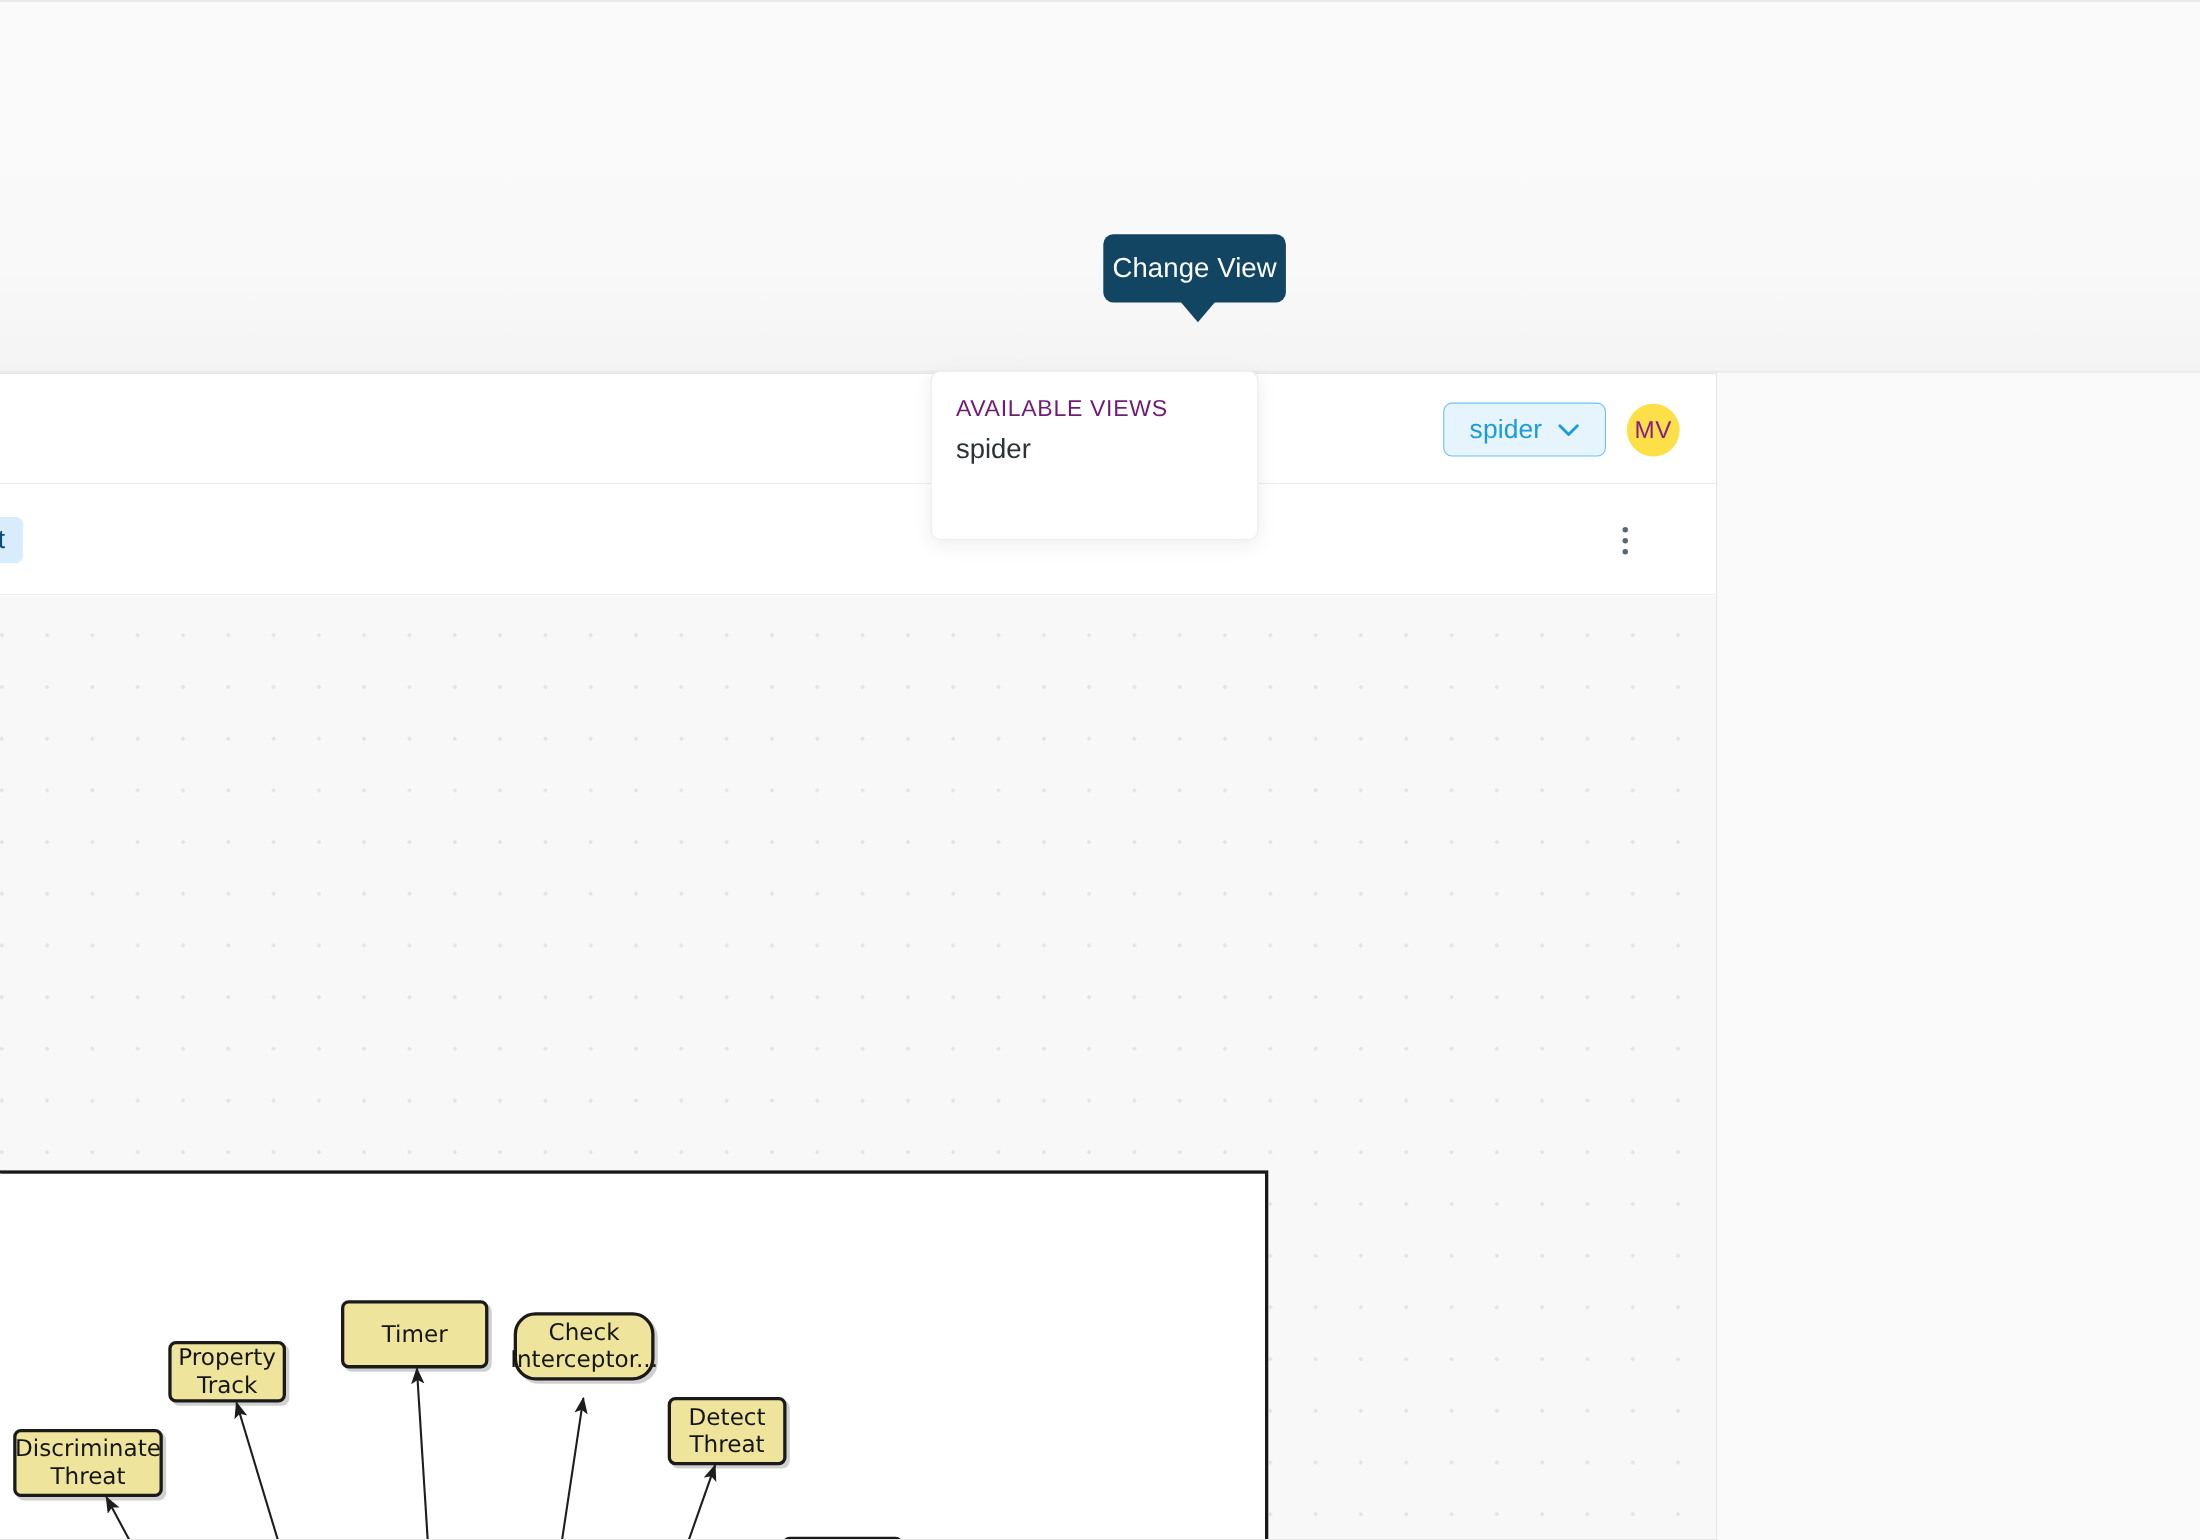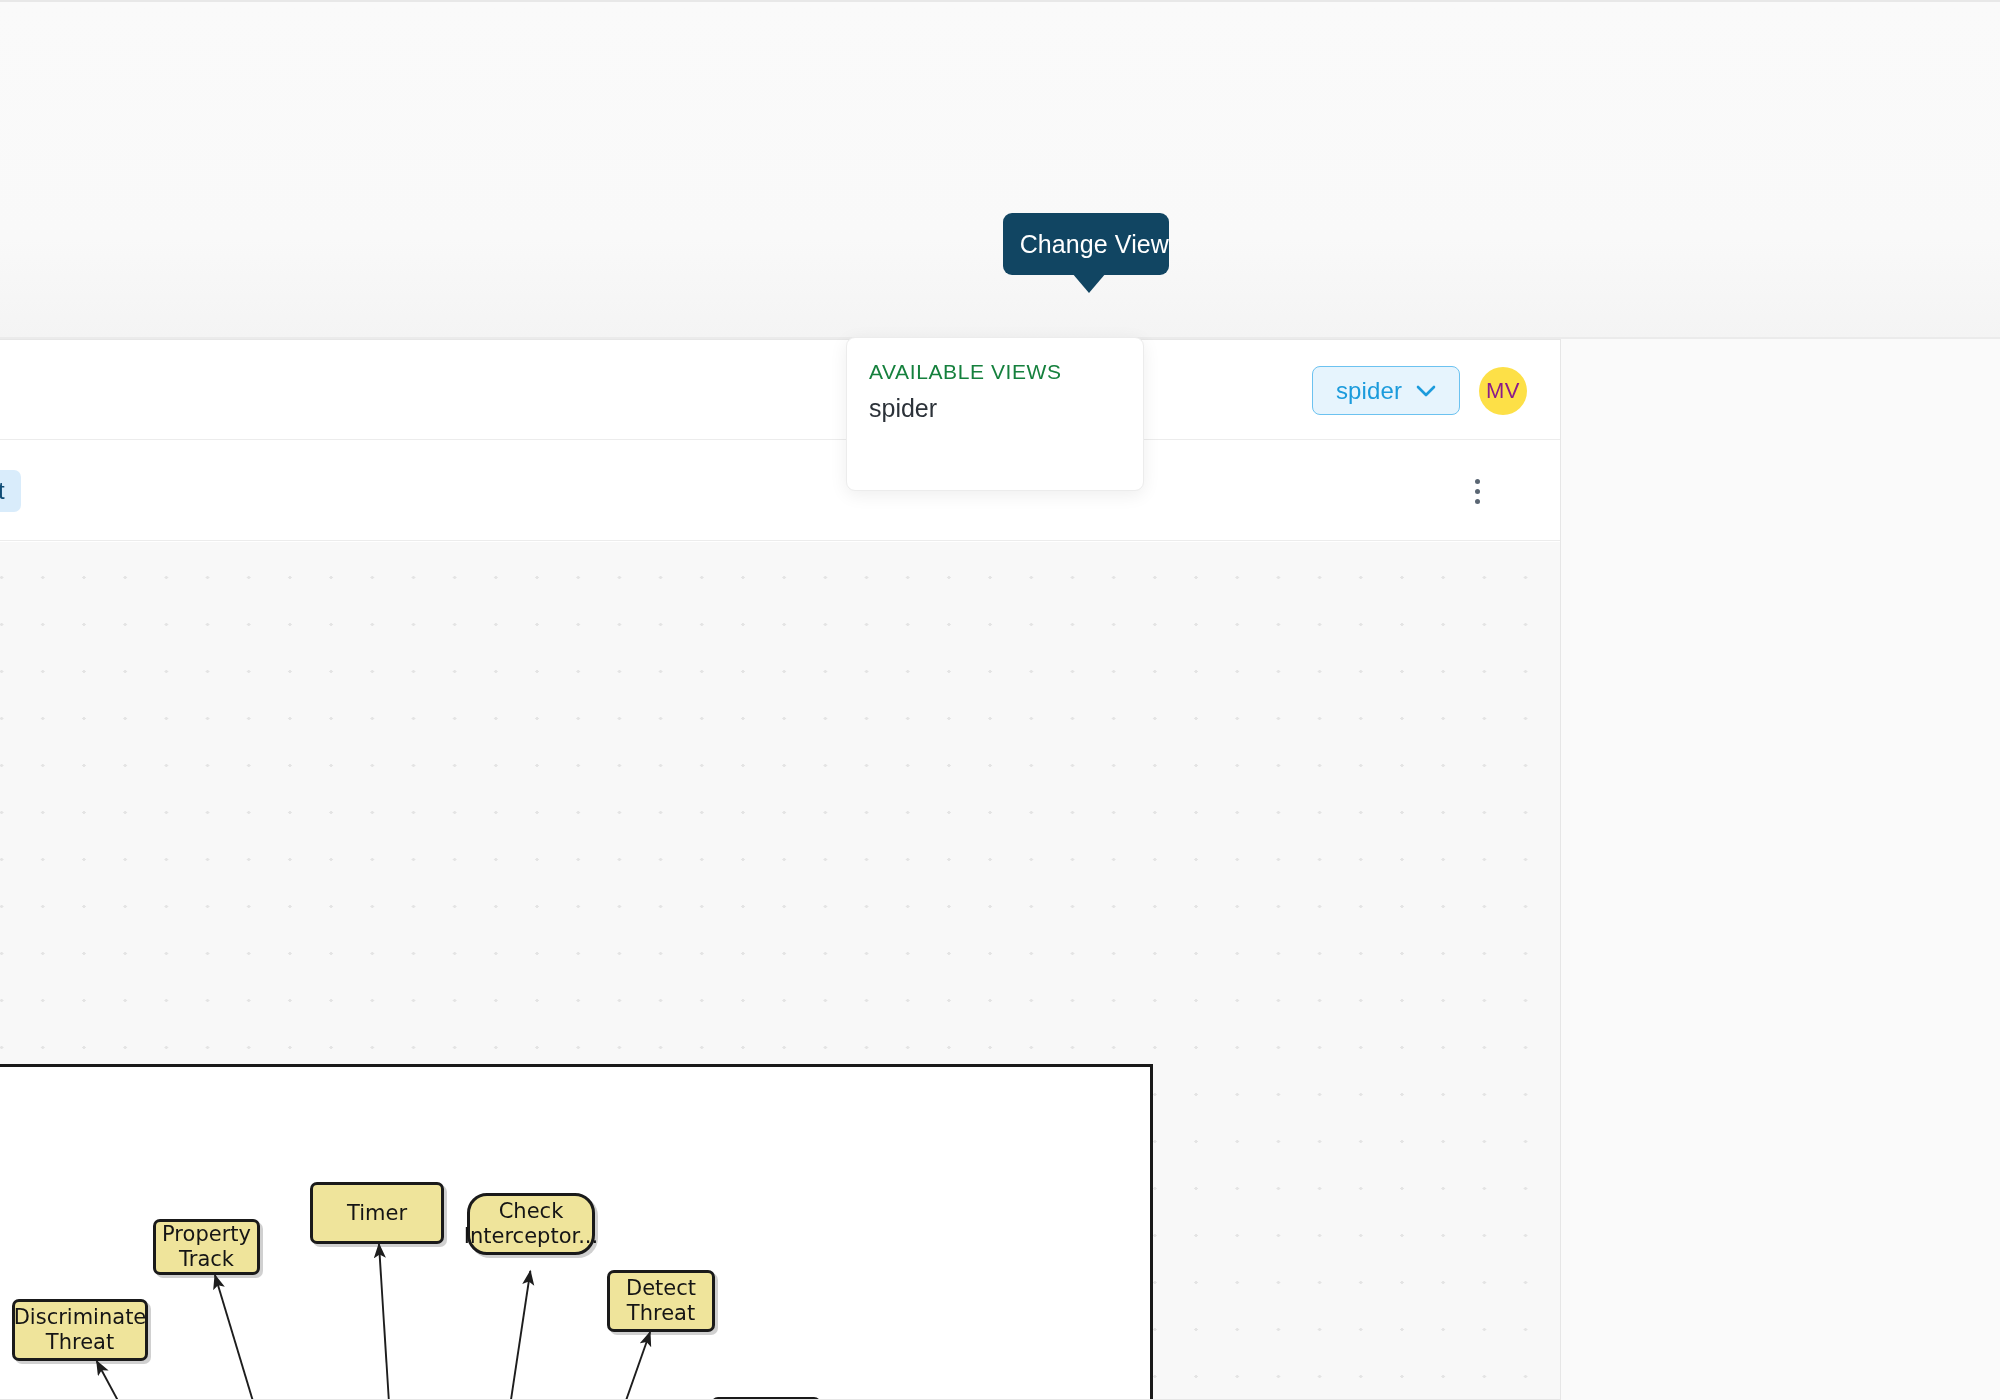--- a/index.html
+++ b/index.html
@@ -231,21 +231,21 @@
   .tooltip {
     position: absolute;
     left: 1003px;
     top: 213px;
     width: 166px;
     height: 62px;
     background: #114562;
     border-radius: 9px;
     display: flex;
     align-items: center;
-    justify-content: flex-end;
+    justify-content: center;
     z-index: 60;
   }
   .tooltip-text {
     font-size: 25px;
     color: #ffffff;
     letter-spacing: 0.1px;
     white-space: nowrap;
   }
   .tooltip-arrow {
     position: absolute;
@@ -267,21 +267,21 @@
     background: #ffffff;
     border: 1px solid #ececec;
     border-radius: 9px;
     box-shadow: 0 4px 18px rgba(0,0,0,0.07);
     z-index: 55;
     padding: 22px 0 0 0;
   }
   .dropdown-heading {
     padding: 0 22px;
     font-size: 21px;
-    color: #15803d;
+    color: #701a75;
     letter-spacing: 0.6px;
     white-space: nowrap;
   }
   .dropdown-item {
     padding: 0 22px;
     height: 49px;
     display: flex;
     align-items: center;
     font-size: 25px;
     color: #2c3239;

